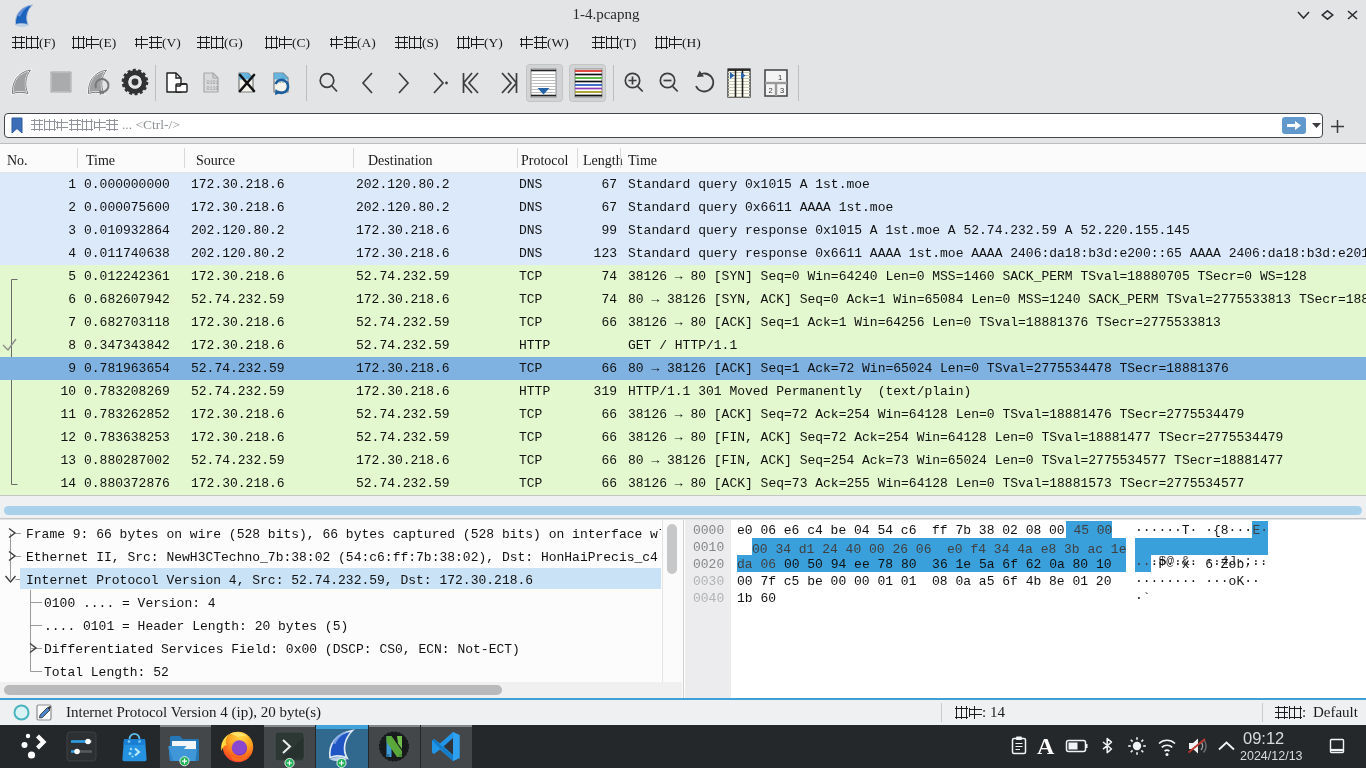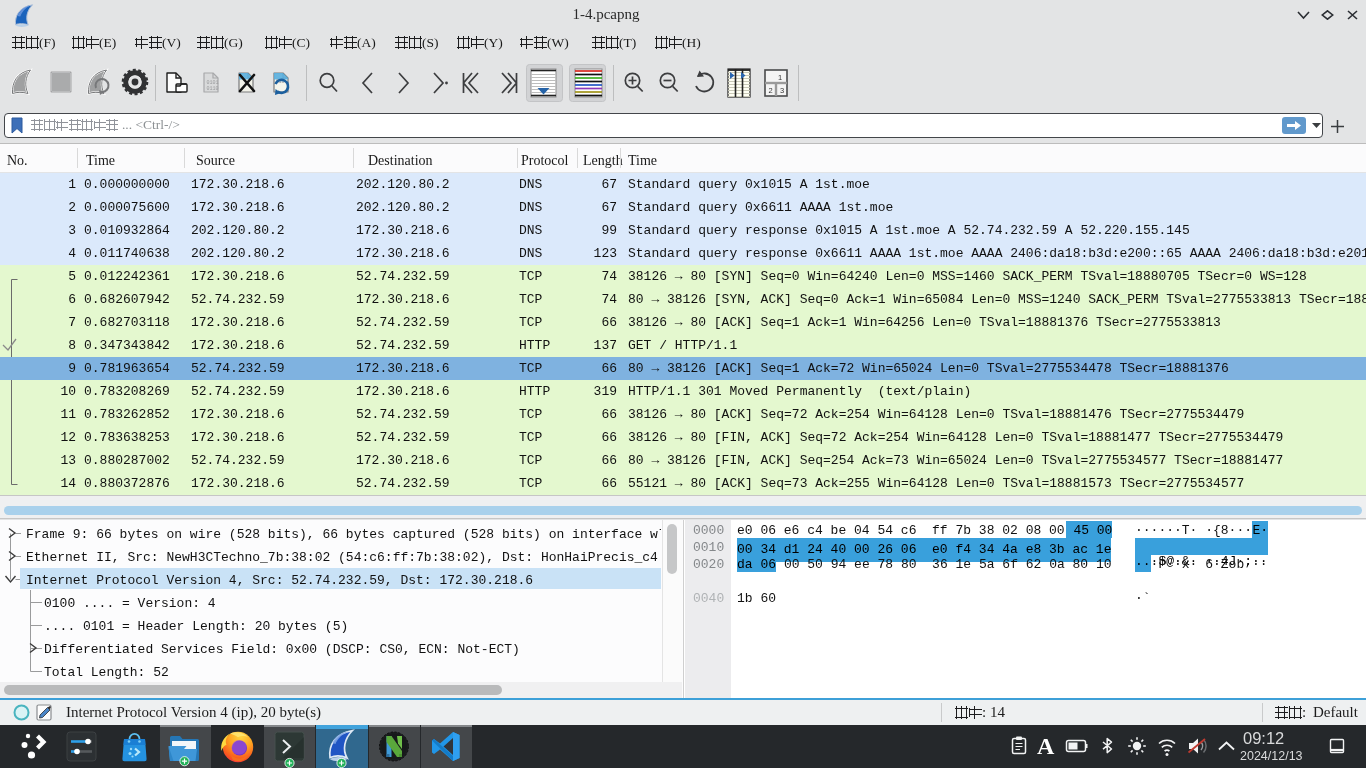--- a/index.html
+++ b/index.html
@@ -40,21 +40,21 @@
 #dhs{position:absolute;left:0;top:162px;width:682px;height:16px;background:#f0f0f1}
 #dht{position:absolute;left:4px;top:3px;width:498px;height:10px;background:#b9babb;border-radius:5px}
 
 #hpane{left:683px;top:520px;width:683px;height:178px;background:#fff;border-left:1px solid #cfcfcf}
 #hgut{position:absolute;left:1px;top:0;width:46px;height:178px;background:#ececee}
 .hrow{position:absolute;height:17px;left:0;width:683px}
 .hrow span{position:absolute;top:2px}
 .off{left:9px;color:#85888b}
 .off2{left:9px;color:#b0b3b5}
 .hx{left:53px}
-.hl{background:#39a0dc;color:#000000}
+.hl{background:#39a0dc;color:#404040}
 
 #bline{left:0;top:698px;width:1366px;height:2px;background:#3da0d8}
 #status{left:0;top:700px;width:1366px;height:25px;background:#eef0f1;font-size:15px;color:#1c1c1c}
 #status .sep{position:absolute;top:3px;bottom:3px;width:1px;background:#c9cacb}
 
 #dock{left:0;top:725px;width:1366px;height:43px;background:#25282b}
 .tile{position:absolute;top:0;height:43px;background:#44474a}
 .tstrip{position:absolute;top:0;left:0;right:0;height:2px;background:#85888b}
 
 
@@ -232,27 +232,27 @@
     <i style="left:620px"></i>
 </div>
 
 <div class="abs mono" id="plist"><div class="prow bl" style="top:0px"><span class="cno">1</span><span class="ct">0.000000000</span><span class="cs">172.30.218.6</span><span class="cd">202.120.80.2</span><span class="cp">DNS</span><span class="cl">67</span><span class="ci">Standard query 0x1015 A 1st.moe</span></div>
 <div class="prow bl" style="top:23px"><span class="cno">2</span><span class="ct">0.000075600</span><span class="cs">172.30.218.6</span><span class="cd">202.120.80.2</span><span class="cp">DNS</span><span class="cl">67</span><span class="ci">Standard query 0x6611 AAAA 1st.moe</span></div>
 <div class="prow bl" style="top:46px"><span class="cno">3</span><span class="ct">0.010932864</span><span class="cs">202.120.80.2</span><span class="cd">172.30.218.6</span><span class="cp">DNS</span><span class="cl">99</span><span class="ci">Standard query response 0x1015 A 1st.moe A 52.74.232.59 A 52.220.155.145</span></div>
 <div class="prow bl" style="top:69px"><span class="cno">4</span><span class="ct">0.011740638</span><span class="cs">202.120.80.2</span><span class="cd">172.30.218.6</span><span class="cp">DNS</span><span class="cl">123</span><span class="ci">Standard query response 0x6611 AAAA 1st.moe AAAA 2406:da18:b3d:e200::65 AAAA 2406:da18:b3d:e201::65</span></div>
 <div class="prow gr" style="top:92px"><span class="cno">5</span><span class="ct">0.012242361</span><span class="cs">172.30.218.6</span><span class="cd">52.74.232.59</span><span class="cp">TCP</span><span class="cl">74</span><span class="ci">38126 → 80 [SYN] Seq=0 Win=64240 Len=0 MSS=1460 SACK_PERM TSval=18880705 TSecr=0 WS=128</span></div>
 <div class="prow gr" style="top:115px"><span class="cno">6</span><span class="ct">0.682607942</span><span class="cs">52.74.232.59</span><span class="cd">172.30.218.6</span><span class="cp">TCP</span><span class="cl">74</span><span class="ci">80 → 38126 [SYN, ACK] Seq=0 Ack=1 Win=65084 Len=0 MSS=1240 SACK_PERM TSval=2775533813 TSecr=18880706</span></div>
 <div class="prow gr" style="top:138px"><span class="cno">7</span><span class="ct">0.682703118</span><span class="cs">172.30.218.6</span><span class="cd">52.74.232.59</span><span class="cp">TCP</span><span class="cl">66</span><span class="ci">38126 → 80 [ACK] Seq=1 Ack=1 Win=64256 Len=0 TSval=18881376 TSecr=2775533813</span></div>
-<div class="prow gr" style="top:161px"><span class="cno">8</span><span class="ct">0.347343842</span><span class="cs">172.30.218.6</span><span class="cd">52.74.232.59</span><span class="cp">HTTP</span><span class="cl">137</span><span class="ci">GET / HTTP/1.1 </span></div>
+<div class="prow gr" style="top:161px"><span class="cno">8</span><span class="ct">0.347343842</span><span class="cs">172.30.218.6</span><span class="cd">52.74.232.59</span><span class="cp">HTTP</span><span class="ci">GET / HTTP/1.1 </span></div>
 <div class="prow sel" style="top:184px"><span class="cno">9</span><span class="ct">0.781963654</span><span class="cs">52.74.232.59</span><span class="cd">172.30.218.6</span><span class="cp">TCP</span><span class="cl">66</span><span class="ci">80 → 38126 [ACK] Seq=1 Ack=72 Win=65024 Len=0 TSval=2775534478 TSecr=18881376</span></div>
 <div class="prow gr" style="top:207px"><span class="cno">10</span><span class="ct">0.783208269</span><span class="cs">52.74.232.59</span><span class="cd">172.30.218.6</span><span class="cp">HTTP</span><span class="cl">319</span><span class="ci">HTTP/1.1 301 Moved Permanently  (text/plain)</span></div>
 <div class="prow gr" style="top:230px"><span class="cno">11</span><span class="ct">0.783262852</span><span class="cs">172.30.218.6</span><span class="cd">52.74.232.59</span><span class="cp">TCP</span><span class="cl">66</span><span class="ci">38126 → 80 [ACK] Seq=72 Ack=254 Win=64128 Len=0 TSval=18881476 TSecr=2775534479</span></div>
 <div class="prow gr" style="top:253px"><span class="cno">12</span><span class="ct">0.783638253</span><span class="cs">172.30.218.6</span><span class="cd">52.74.232.59</span><span class="cp">TCP</span><span class="cl">66</span><span class="ci">38126 → 80 [FIN, ACK] Seq=72 Ack=254 Win=64128 Len=0 TSval=18881477 TSecr=2775534479</span></div>
 <div class="prow gr" style="top:276px"><span class="cno">13</span><span class="ct">0.880287002</span><span class="cs">52.74.232.59</span><span class="cd">172.30.218.6</span><span class="cp">TCP</span><span class="cl">66</span><span class="ci">80 → 38126 [FIN, ACK] Seq=254 Ack=73 Win=65024 Len=0 TSval=2775534577 TSecr=18881477</span></div>
-<div class="prow gr" style="top:299px"><span class="cno">14</span><span class="ct">0.880372876</span><span class="cs">172.30.218.6</span><span class="cd">52.74.232.59</span><span class="cp">TCP</span><span class="cl">66</span><span class="ci">55121 → 80 [ACK] Seq=73 Ack=255 Win=64128 Len=0 TSval=18881573 TSecr=2775534577</span></div>
+<div class="prow gr" style="top:299px"><span class="cno">14</span><span class="ct">0.880372876</span><span class="cs">172.30.218.6</span><span class="cd">52.74.232.59</span><span class="cp">TCP</span><span class="cl">66</span><span class="ci">38126 → 80 [ACK] Seq=73 Ack=255 Win=64128 Len=0 TSval=18881573 TSecr=2775534577</span></div>
 <svg style="position:absolute;left:0;top:0" width="30" height="323" fill="none" stroke="#6b6b6b" stroke-width="1">
       <path d="M17.5 106.5 L11.5 106.5 L11.5 184"></path>
       <path d="M11.5 207 L11.5 311.5 L17.5 311.5"></path>
       <path d="M3 172 L8 177 L16 166" stroke="#8a8a8a" stroke-width="1.3"></path>
     </svg>
 </div>
 
 <div class="abs" id="lscroll">
     <div id="lthumb"></div>
   </div>
@@ -282,22 +282,23 @@
 <div class="drow" style="top:117px"><div class="tx" style="left:44px;top:5px">Differentiated Services Field: 0x00 (DSCP: CS0, ECN: Not-ECT)</div><svg style="position:absolute;left:27px;top:5px" width="11" height="12" fill="none" stroke="#3c3c3c" stroke-width="1.4">
         <path d="M3 1.5 L9 6 L3 10.5"></path>
       </svg></div>
 <div class="drow" style="top:140px"><div class="tx" style="left:44px;top:5px">Total Length: 52</div></div>
 
   <div id="dvs"><div id="dvt"></div></div>
   <div id="dhs"><div id="dht"></div></div>
 </div>
 
 <div class="abs mono" id="hpane"><div id="hgut"></div><div class="hrow" style="top:1px"><span class="off">0000</span><span style="position:absolute;top:2px;left:53.0px">e0 06 e6 c4 be 04 54 c6  ff 7b 38 02 08 00</span><span class="hl" style="position:absolute;top:0;left:381.6px;height:17px;padding-top:2px"> 45 00</span><span style="position:absolute;top:2px;left:451.0px">······T· ·{8···</span><span class="hl" style="position:absolute;top:0;left:568.4px;height:17px;padding-top:2px">E·</span></div>
-<div class="hrow" style="top:18px"><span class="off">0010</span><span class="hl" style="position:absolute;top:0;left:53.0px;height:24px;padding-top:4px">00 34 d1 24 40 00 26 06  e0 f4 34 4a e8 3b ac 1e</span><span class="hl" style="position:absolute;top:0;left:451.0px;height:17px;padding-top:16px">·4·$@·&amp;· ··4J·;··</span></div>
+<div class="hrow" style="top:18px"><span class="off">0010</span><span class="hl" style="position:absolute;top:0;left:68px;height:34px;padding-top:4px">00 34 d1 24 40 00 26 06  e0 f4 34 4a e8 3b ac 1e</span><span class="hl" style="position:absolute;top:0;left:451.0px;height:17px;padding-top:16px">·4·$@·&amp;· ··4J·;··</span></div>
 <div class="hrow" style="top:35px"><span class="off">0020</span><span class="hl" style="position:absolute;top:0;left:53.0px;height:17px;padding-top:2px">da 06</span><span style="position:absolute;top:2px;left:92.1px"> 00 50 94 ee 78 80  36 1e 5a 6f 62 0a 80 10</span><span class="hl" style="position:absolute;top:0;left:451.0px;height:17px;padding-top:2px">··</span><span style="position:absolute;top:2px;left:466.6px">·P··x· 6·Zob···</span></div>
+<div class="hrow" style="top:52px"><span class="off2">0030</span><span class="hx" style="left:53px">00 7f c5 be 00 00 01 01  08 0a a5 6f 4b 8e 01 20</span><span class="hx" style="left:451px">········ ···oK·· </span></div>
 <div class="hrow" style="top:69px"><span class="off2">0040</span><span class="hx" style="left:53px">1b 60</span><span class="hx" style="left:451px">·`</span></div>
 </div>
 <div class="abs" id="bline"></div>
 
 <div class="abs" id="status">
   <span class="abs" style="left:66px;top:4px">Internet Protocol Version 4 (ip), 20 byte(s)</span>
   <svg class="abs" style="left:13px;top:4px" width="17" height="17" viewBox="0 0 17 17">
       <circle cx="8.5" cy="8.5" r="7" fill="#d9f3f5" stroke="#49b4bf" stroke-width="2"></circle>
     </svg>
   <svg class="abs" style="left:36px;top:3px" width="17" height="18" viewBox="0 0 17 18">

